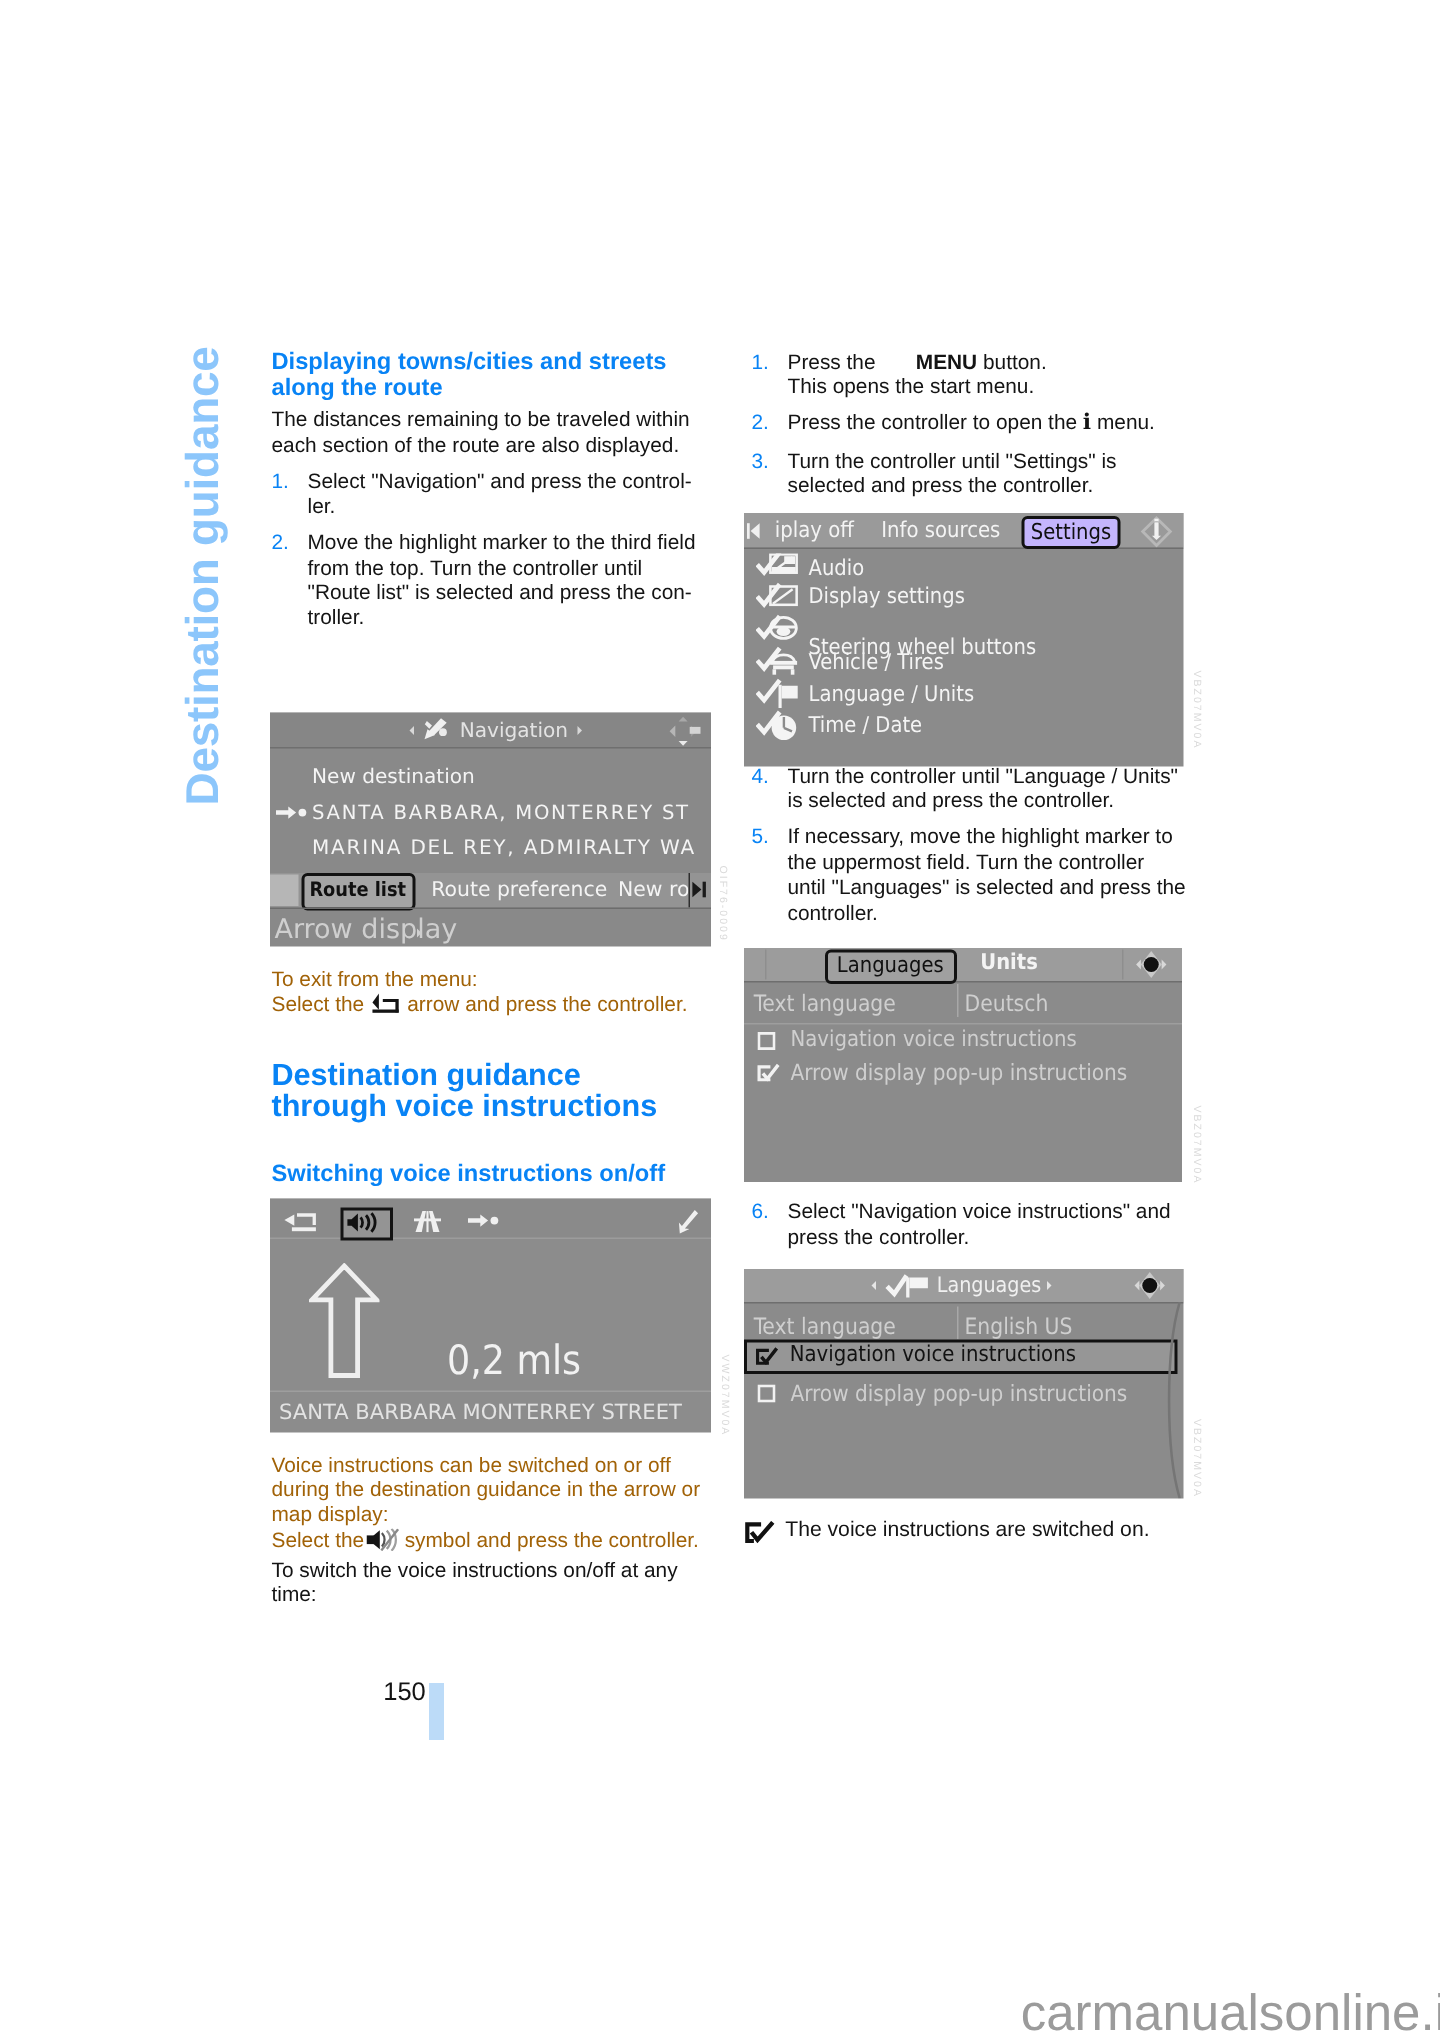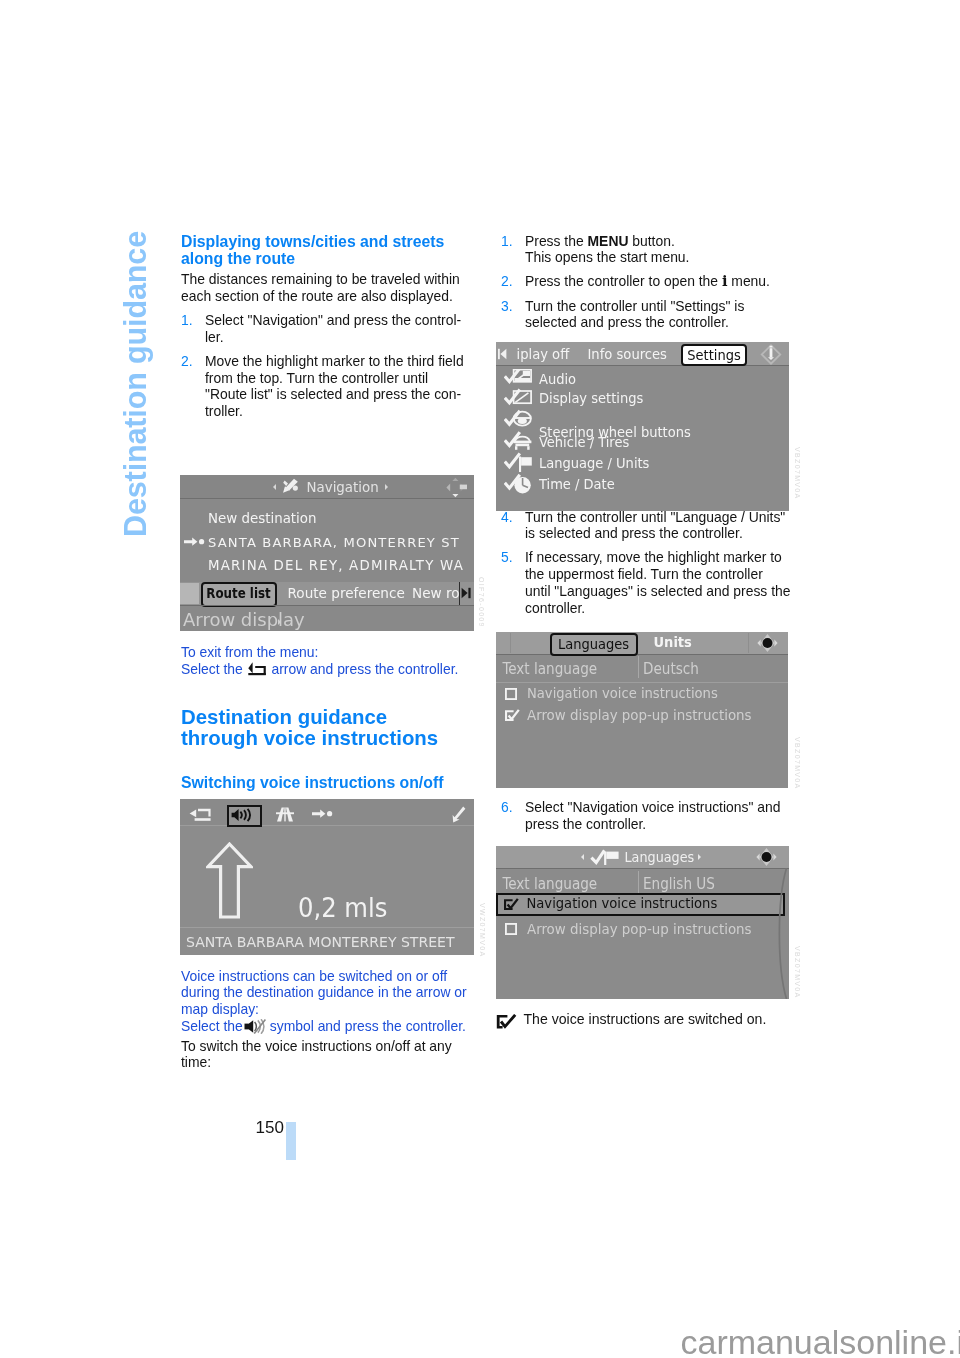--- a/index.html
+++ b/index.html
@@ -11,25 +11,25 @@
       line-height:30.6px;letter-spacing:-0.17px;transform:rotate(-90deg);transform-origin:0 0;white-space:nowrap;}
 
   
   .col{position:absolute;width:294px;}
   .colL{left:181px;top:232.5px;}
   .colR{left:501px;top:232.5px;}
 
   .h-sec{font-size:15.8px;font-weight:bold;color:#0883f5;line-height:17.7px;margin:0 0 3.2px 0;}
   .h-big2{font-size:20.4px;font-weight:bold;color:#0883f5;line-height:21px;margin:0;}
   p.t{margin:0 0 7.5px 0;font-size:13.9px;line-height:16.7px;color:#141414;}
-  p.tight{margin:0;font-size:13.9px;line-height:16.7px;color:#1d4ed8;}
+  p.tight{margin:0;font-size:13.9px;line-height:16.7px;color:#a16207;}
   .steps{margin:0;padding:0;}
   .step{position:relative;padding-left:24px;font-size:13.9px;line-height:16.7px;color:#141414;margin-bottom:7.5px;}
   .step .num{position:absolute;left:0;top:0;color:#0883f5;}
-  .bold{font-weight:bold;}
+  .bold{font-weight:bold;margin-left:23px;}
   .ibold{font-weight:bold;font-family:"DejaVu Serif",serif;font-size:14.6px;}
 
   
   .shot{position:absolute;overflow:hidden;font-family:"DejaVu Sans",sans-serif;}
   .code{position:absolute;color:#dadada;font-size:7px;letter-spacing:1.35px;
        transform:rotate(90deg);transform-origin:0 0;white-space:nowrap;font-family:"Liberation Sans",sans-serif;}
 
   
   .idr-hdr{position:absolute;left:0;top:0;right:0;background:#868686;}
   .idr-title{position:absolute;color:#e3e3e3;white-space:nowrap;}
@@ -262,21 +262,21 @@
 
   <div class="shot" id="settings-shot" style="left:496px;top:342px;width:293px;height:169px;background:#8b8b8b;">
     <div class="idr-hdr" style="height:23px;background:#9a9a9a;"></div>
     <div class="hairline" style="top:23px;background:#6e6e6e;"></div>
     <svg style="position:absolute;left:2px;top:6px;" width="14" height="12" viewBox="0 0 14 12">
       <path d="M8.4 0.8 L8.4 11.2 L2.4 6 Z" fill="#f0f0f0"></path>
       <rect x="0" y="0.8" width="1.8" height="10.4" fill="#f0f0f0"></rect>
     </svg>
     <div class="idr-item" style="left:20.5px;top:3px;font-size:14.6px;font-family:'DejaVu Sans Condensed',sans-serif;">iplay off</div>
     <div class="idr-item" style="left:91.5px;top:3px;font-size:14.6px;font-family:'DejaVu Sans Condensed',sans-serif;">Info sources</div>
-    <div class="tabsel" style="left:185px;top:1.6px;width:62px;height:18.5px;line-height:18px;font-size:14.5px;font-family:'DejaVu Sans Condensed',sans-serif;background:#ffffff;">Settings</div>
+    <div class="tabsel" style="left:185px;top:1.6px;width:62px;height:18.5px;line-height:18px;font-size:14.5px;font-family:'DejaVu Sans Condensed',sans-serif;background:#c4b5fd;">Settings</div>
     <svg style="position:absolute;left:262px;top:1.5px;" width="26" height="21" viewBox="0 0 26 21">
       <path d="M13 1.4 L22.2 10.4 L13 19.6 L3.8 10.4 Z" fill="none" stroke="#b8b8b8" stroke-width="1.9"></path>
       <path d="M13 16.0 L16.0 13.2 L10.0 13.2 Z" fill="#f0f0f0"></path>
       <rect x="11.6" y="4.2" width="2.8" height="9.2" fill="#f2f2f2"></rect>
       <rect x="11.6" y="1.8" width="2.8" height="1.8" fill="#f2f2f2"></rect>
     </svg>
 
     <div class="idr-item" style="left:43px;top:28.5px;font-size:14.5px;font-family:'DejaVu Sans Condensed',sans-serif;">Audio</div>
     <div class="idr-item" style="left:43px;top:48px;font-size:14.5px;font-family:'DejaVu Sans Condensed',sans-serif;">Display settings</div>
     <div class="idr-item" style="left:43px;top:82px;font-size:14.5px;font-family:'DejaVu Sans Condensed',sans-serif;">Steering wheel buttons</div>

